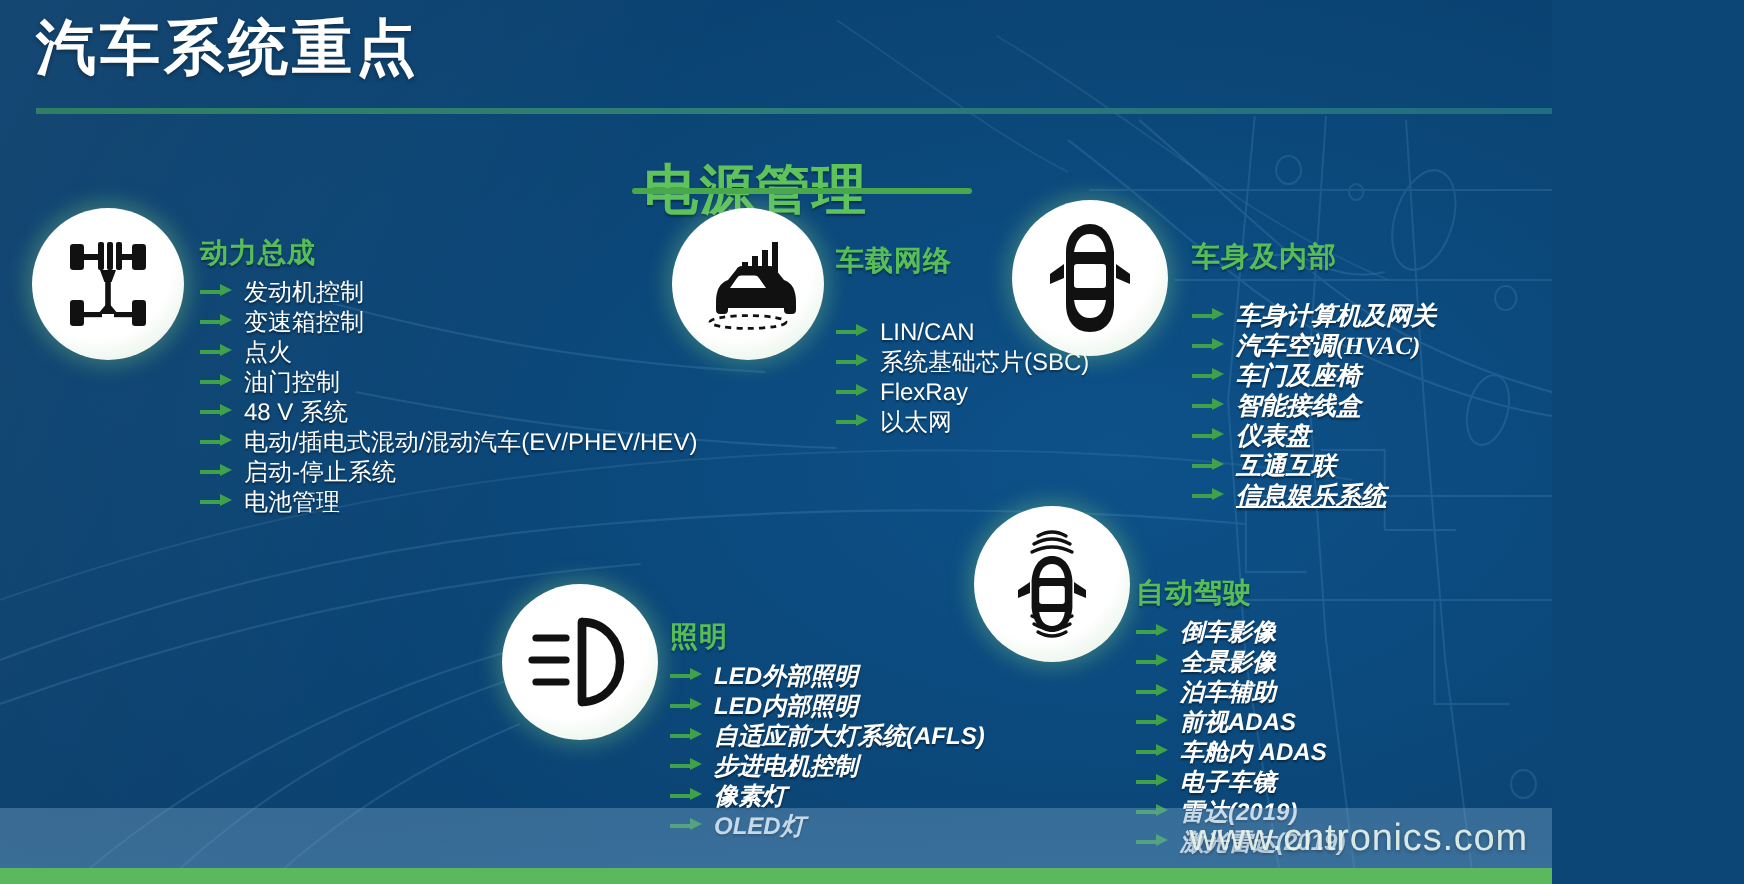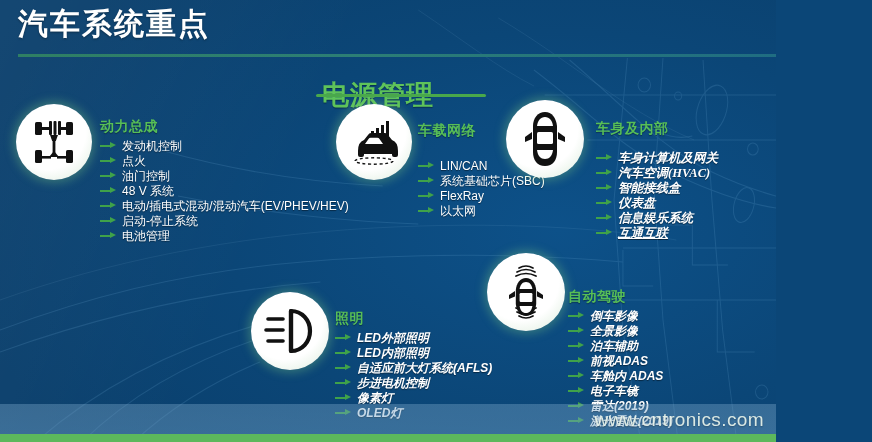--- a/index.html
+++ b/index.html
@@ -142,20 +142,24 @@
     </svg>
   </div>
   <div class="sec plain" style="left:100px;top:118px;">
     <div class="sec-h">动力总成</div>
     <div class="item">
         <span class="arw"></span>
         <span class="itxt">发动机控制</span>
       </div>
     <div class="item">
         <span class="arw"></span>
+        <span class="itxt">变速箱控制</span>
+      </div>
+    <div class="item">
+        <span class="arw"></span>
         <span class="itxt">点火</span>
       </div>
     <div class="item">
         <span class="arw"></span>
         <span class="itxt">油门控制</span>
       </div>
     <div class="item">
         <span class="arw"></span>
         <span class="itxt">48 V 系统</span>
       </div>
@@ -229,33 +233,37 @@
     <div class="item">
         <span class="arw"></span>
         <span class="itxt">车身计算机及网关</span>
       </div>
     <div class="item">
         <span class="arw"></span>
         <span class="itxt">汽车空调(HVAC)</span>
       </div>
     <div class="item">
         <span class="arw"></span>
+        <span class="itxt">车门及座椅</span>
+      </div>
+    <div class="item">
+        <span class="arw"></span>
         <span class="itxt">智能接线盒</span>
       </div>
     <div class="item">
         <span class="arw"></span>
         <span class="itxt">仪表盘</span>
       </div>
     <div class="item">
         <span class="arw"></span>
+        <span class="itxt">互通互联</span>
+      </div>
+    <div class="item">
+        <span class="arw"></span>
         <span class="itxt">信息娱乐系统</span>
-      </div>
-    <div class="item">
-        <span class="arw"></span>
-        <span class="itxt">互通互联</span>
       </div>
   </div>
 
   <div class="badge" style="left:487px;top:253px;width:78px;height:78px;">
     <svg width="50" height="60" viewBox="0 0 50 60">
       <g fill="none" stroke="#111" stroke-width="1.7" stroke-linecap="round">
         <path d="M18 6 q7-4 14 0"></path>
         <path d="M16 10 q9-5 18 0"></path>
         <path d="M15 14 q10-5 20 0"></path>
         <path d="M18 54 q7 4 14 0"></path>

